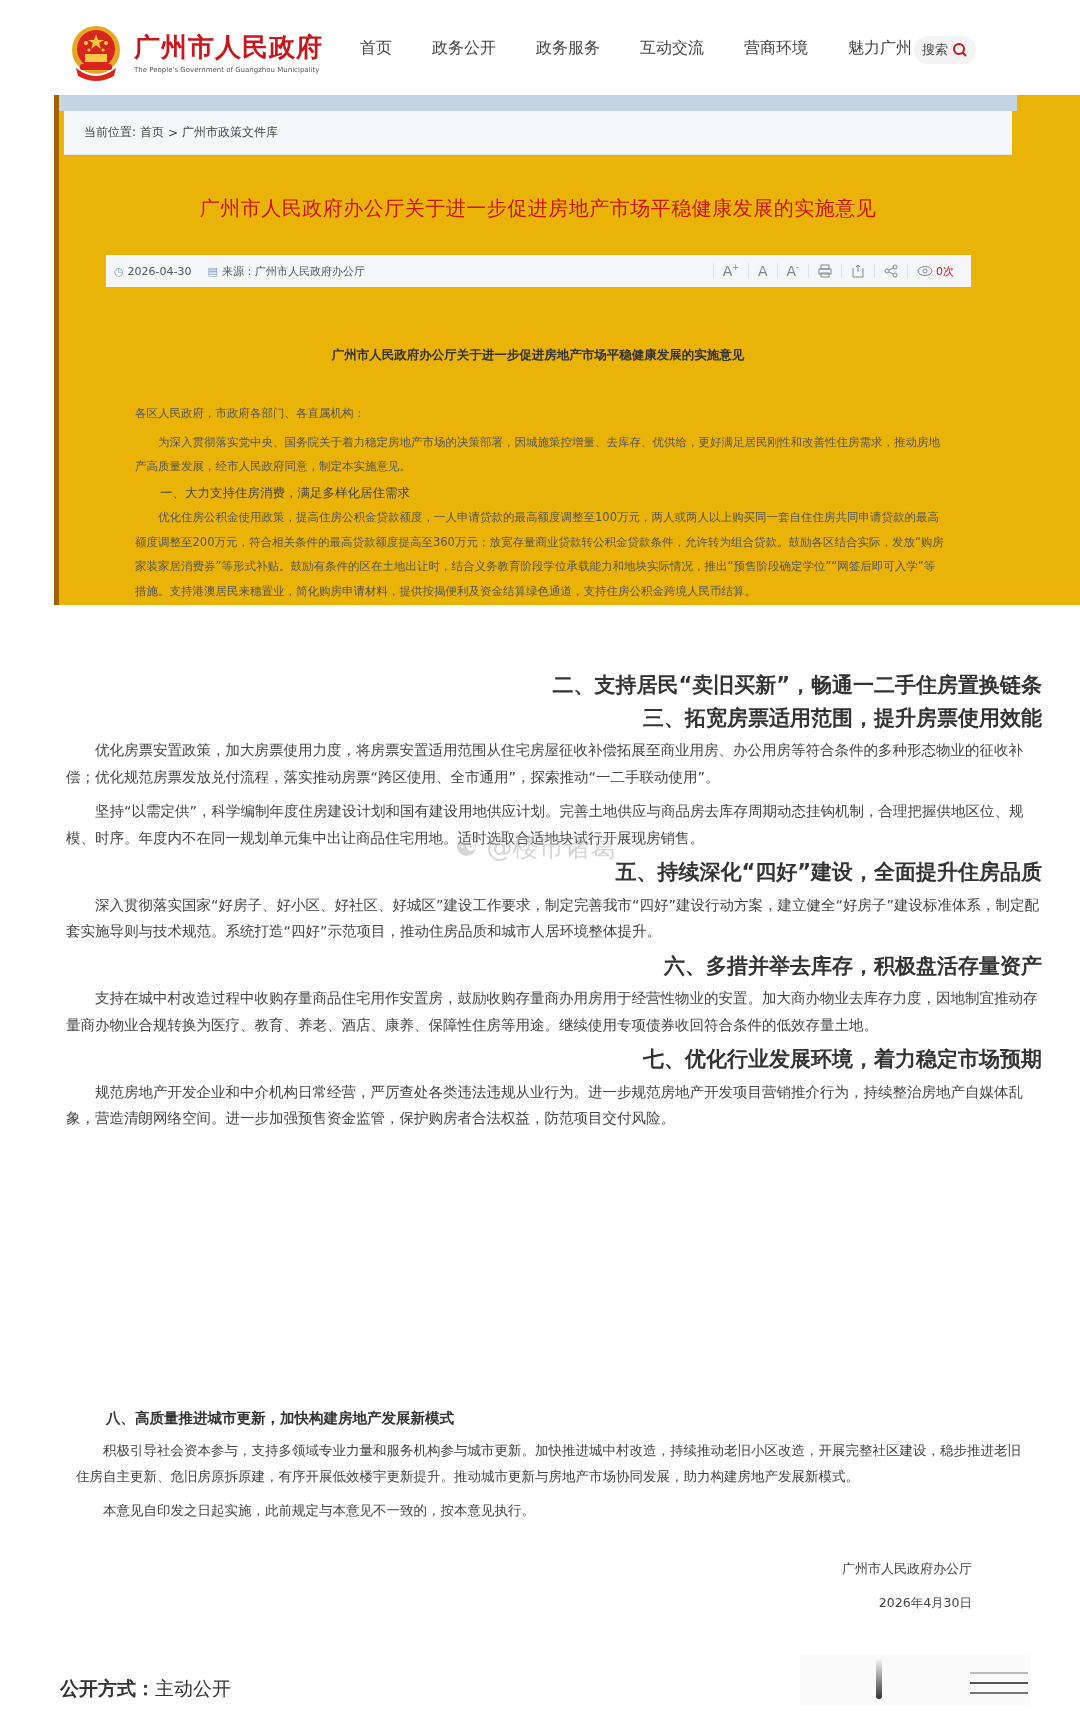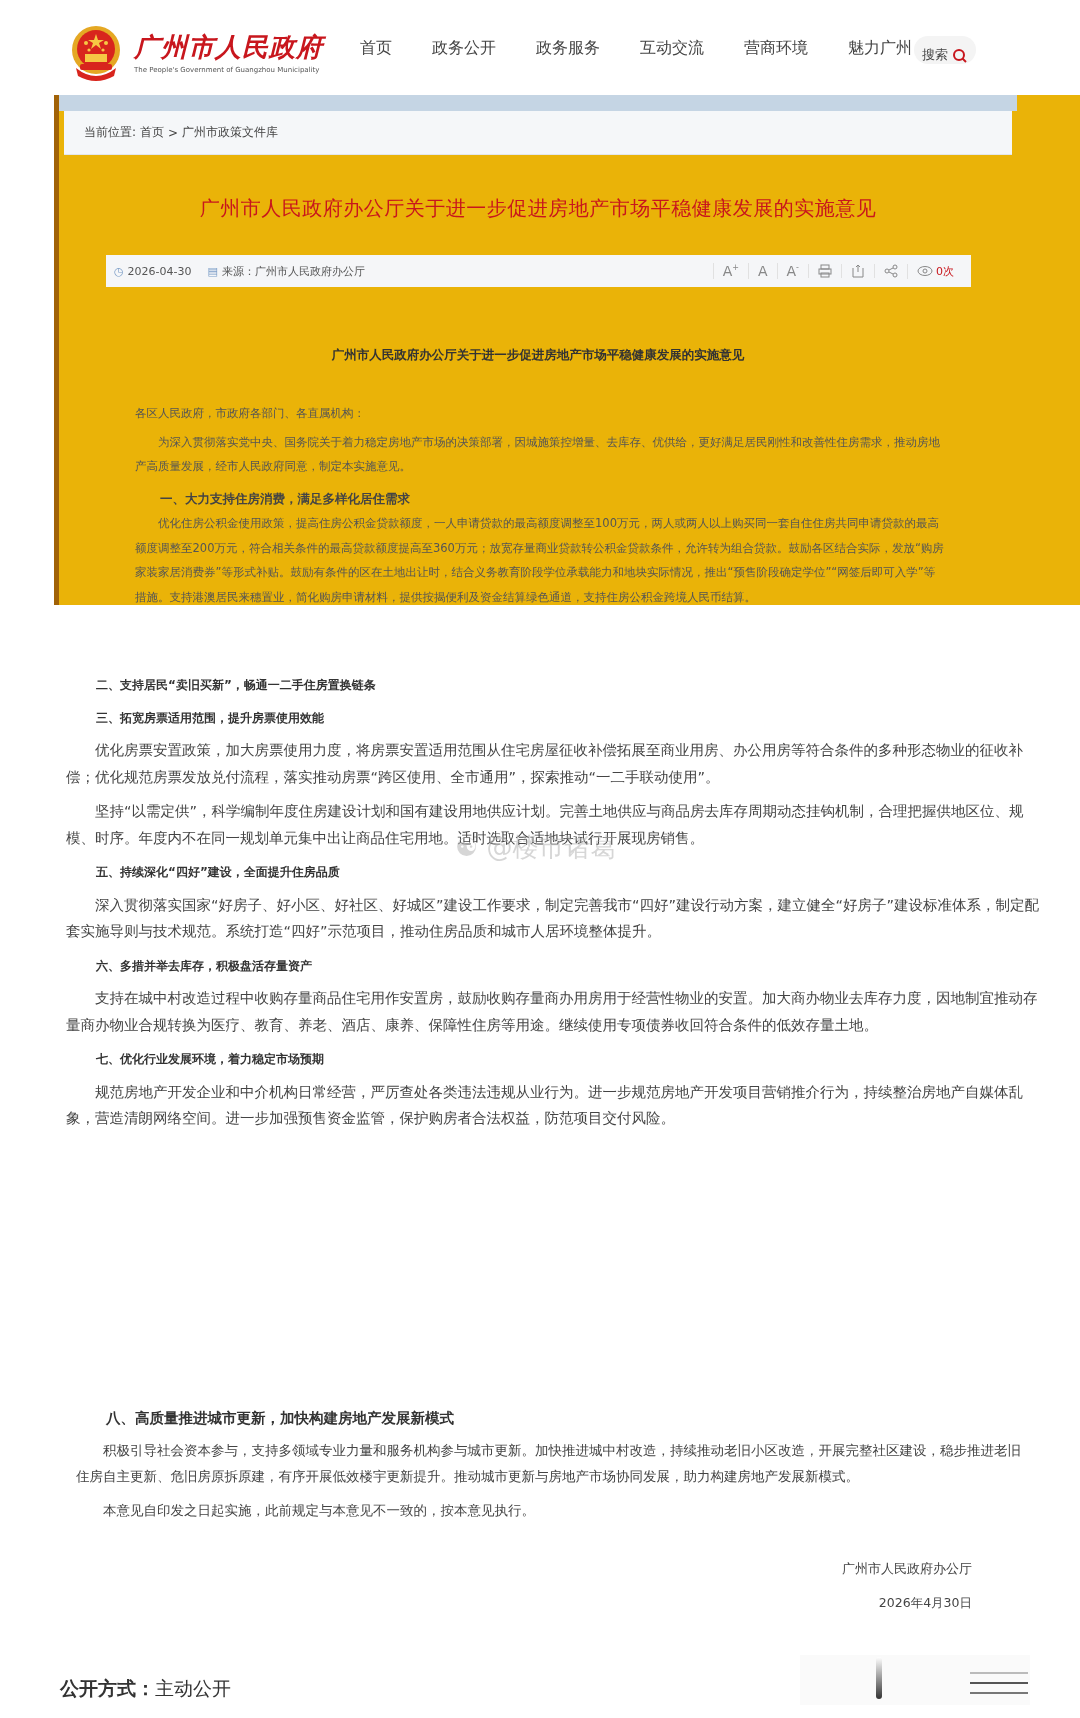--- a/index.html
+++ b/index.html
@@ -2,25 +2,25 @@
 <html><head>
 <meta charset="utf-8">
 <style>
   * { box-sizing: border-box; margin: 0; padding: 0; }
   html, body { width: 1080px; height: 1718px; background: #ffffff; overflow: hidden; }
   body { font-family: "DejaVu Sans", "Liberation Sans", sans-serif; color: #333; position: relative; }
 
   
   .header { position: absolute; left: 0; top: 0; width: 1080px; height: 100px; background: #fff; }
   .emblem { position: absolute; left: 70px; top: 24px; width: 52px; height: 58px; }
-  .site-title { position: absolute; left: 134px; top: 30px; font-size: 26px; font-weight: bold; color: #c8161d; letter-spacing: 1px; font-style: italic; }
+  .site-title { position: absolute; left: 134px; top: 30px; font-size: 26px; font-weight: bold; color: #c8161d; letter-spacing: 1px; }
   .site-subtitle { position: absolute; left: 134px; top: 66px; font-size: 7px; color: #555; white-space: nowrap; }
   .nav { position: absolute; left: 360px; top: 38px; display: flex; }
   .nav-item { font-size: 16px; color: #444; margin-right: 40px; white-space: nowrap; cursor: pointer; }
-  .search-btn { position: absolute; left: 914px; top: 36px; width: 62px; height: 28px; background: #f4f4f4; border-radius: 14px; display: flex; align-items: flex-end; justify-content: center; font-size: 13px; color: #444; cursor: pointer; }
+  .search-btn { position: absolute; left: 914px; top: 36px; width: 62px; height: 28px; background: #f4f4f4; border-radius: 14px; display: flex; align-items: center; justify-content: center; font-size: 13px; color: #444; cursor: pointer; }
   .search-btn svg { margin-left: 4px; }
 
   
   .top-card { position: absolute; left: 54px; top: 95px; width: 1070px; height: 510px; background: #eab308; border-left: 5px solid #a16207; border-right: 1px solid #eef1f4; }
   .blue-bar { position: absolute; left: 0; top: 0; width: 958px; height: 16px; background: #c5d5e4; }
   .breadcrumb { position: absolute; left: 5px; top: 16px; width: 948px; height: 44px; background: #f5f7f9; border-bottom: 1px solid #e3e7eb; display: flex; align-items: center; padding-left: 20px; font-size: 12px; color: #444; }
   .breadcrumb span { margin-right: 4px; }
   .doc-title { position: absolute; left: 0; top: 100px; width: 958px; text-align: center; font-size: 20px; color: #c8161d; letter-spacing: 0.5px; }
   .meta-bar { position: absolute; left: 47px; top: 160px; width: 865px; height: 32px; background: #f5f6f8; display: flex; align-items: center; font-size: 11px; color: #555; }
   .meta-date { margin-left: 8px; display: flex; align-items: center; }
@@ -28,26 +28,26 @@
   .meta-icon { color: #7a9cc6; margin-right: 4px; font-size: 11px; }
   .meta-tools { position: absolute; right: 8px; top: 0; height: 32px; display: flex; align-items: center; }
   .tool { font-size: 14px; color: #888; padding: 0 9px; border-left: 1px solid #e1e1e1; cursor: pointer; display: flex; align-items: center; }
   .tool:first-child { border-left: 1px solid #e1e1e1; }
   .views { color: #c8161d; font-size: 11px; margin-left: 3px; }
   .doc-number { position: absolute; left: 0; top: 224px; width: 958px; text-align: center; font-size: 11.5px; color: #444; }
   .doc-subtitle { position: absolute; left: 0; top: 252px; width: 958px; text-align: center; font-size: 12.5px; font-weight: bold; color: #333; }
   .top-body { position: absolute; left: 76px; top: 306px; width: 810px; font-size: 11.5px; color: #555; line-height: 24.5px; }
   .top-body p { text-indent: 2em; }
   .top-body p.no-indent { text-indent: 0; margin-bottom: 4px; }
-  .top-body .sec-head { font-weight: bold; color: #444; font-size: 12.5px; margin-top: 8px; }
+  .top-body .sec-head { font-weight: normal; color: #444; font-size: 12.5px; margin-top: 2px; }
   .clip { position: absolute; left: 0; top: 0; width: 958px; height: 510px; overflow: hidden; }
 
   
   .lower { position: absolute; left: 66px; top: 672px; width: 976px; font-size: 14.5px; color: #444; line-height: 26.5px; }
-  .lower h3 { font-size: 12px; font-weight: bold; color: #333; margin-left: 30px; margin-bottom: 6px; }
+  .lower h3 { font-size: 21px; font-weight: bold; color: #333; margin-left: 30px; margin-bottom: 6px; text-align: right; }
   .lower p { text-indent: 2em; margin-bottom: 8px; }
 
   .watermark { position: absolute; left: 455px; top: 830px; font-size: 26px; color: rgba(180,180,180,0.55); white-space: nowrap; pointer-events: none; }
 
   .section8 { position: absolute; left: 76px; top: 1405px; width: 952px; font-size: 13.5px; color: #444; line-height: 26px; }
   .section8 h3 { font-size: 14.5px; font-weight: bold; color: #333; margin-left: 30px; margin-bottom: 6px; }
   .section8 p { text-indent: 2em; margin-bottom: 8px; }
 
   .signature { position: absolute; right: 108px; top: 1552px; text-align: right; font-size: 13px; color: #444; line-height: 34px; }
   .signature .sig-date { font-size: 12.5px; }

